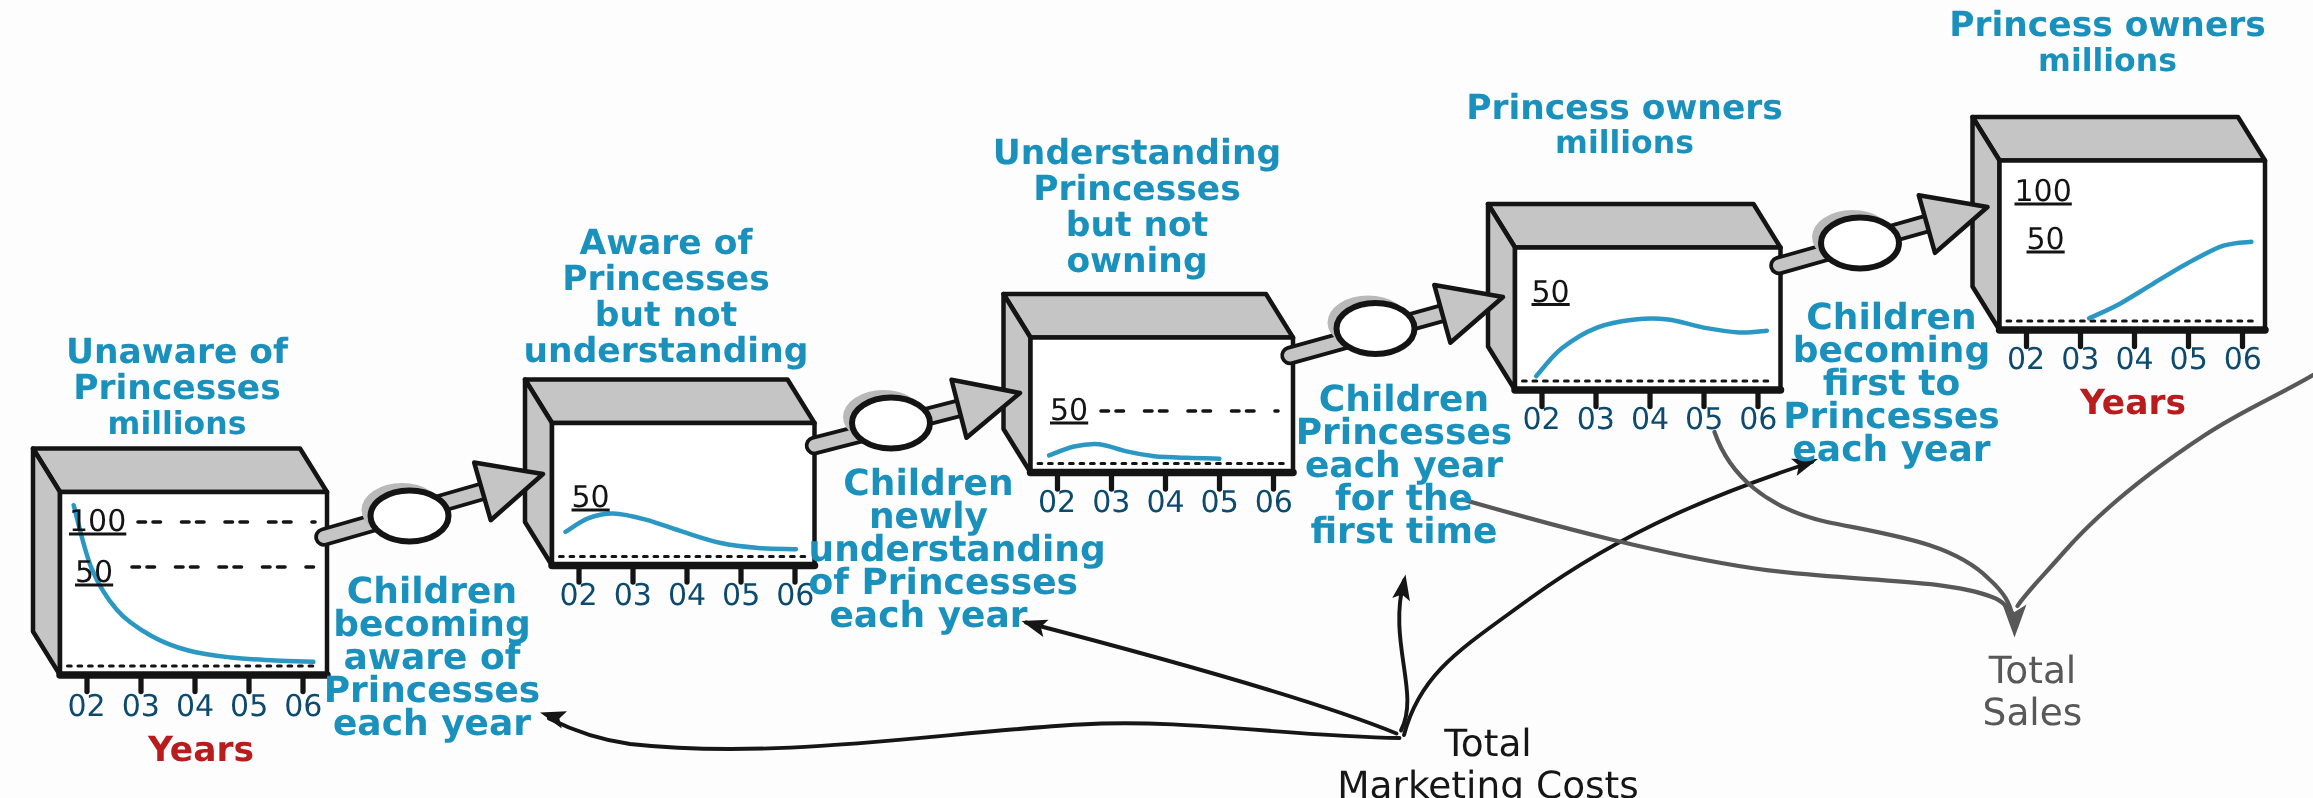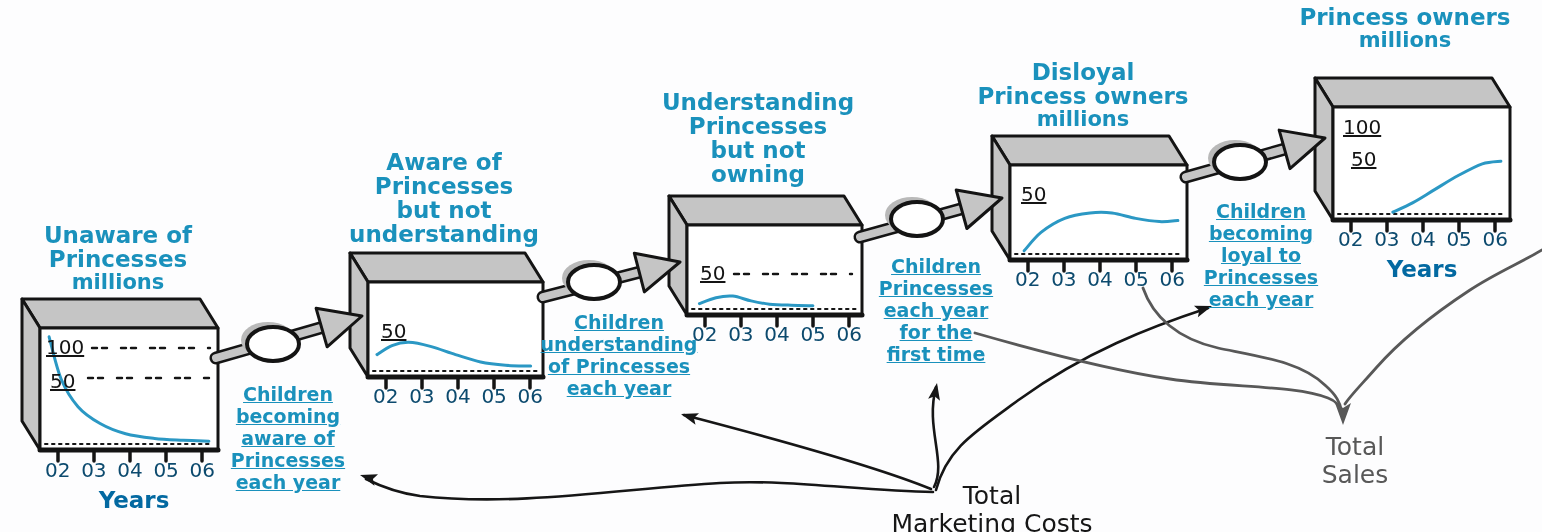--- a/index.html
+++ b/index.html
@@ -3,25 +3,25 @@
 <meta charset="utf-8">
 <style>
   html,body{margin:0;padding:0;background:#fff;}
   .stage{position:relative;width:1542px;height:532px;background:#fdfdfe;overflow:hidden;
          font-family:"DejaVu Sans","Liberation Sans",sans-serif;}
   .stage svg.art{position:absolute;left:0;top:0;}
   .txt{position:absolute;text-align:center;white-space:nowrap;}
   .teal{color:#1a91bc;font-weight:bold;}
   .title{font-size:23px;line-height:24px;}
   .title .unit{font-size:21px;line-height:20px;margin-top:1px;}
-  .flow-label{font-size:19px;line-height:22px;text-decoration:underline;}
+  .flow-label{font-size:24px;line-height:22px;}
   .ylab{position:absolute;color:#141414;font-size:20px;font-weight:500;text-decoration:underline;}
   .ticks{position:absolute;display:flex;justify-content:space-between;width:170px;
          color:#0c4a6e;font-size:20px;font-weight:500;}
-  .years{font-size:23px;font-weight:bold;color:#0369a1;}
+  .years{font-size:23px;font-weight:bold;color:#b91c1c;}
   .anno{font-size:25px;line-height:28px;font-weight:500;}
   .anno-black{color:#161616;}
   .anno-gray{color:#585858;}
 </style>
 </head>
 <body>
 
 <div class="stage">
 
 <svg class="art" width="1542" height="532" viewBox="0 0 1542 532">
@@ -174,21 +174,20 @@
   <div>but not</div>
   <div>understanding</div>
 </div>
 <div class="txt teal title" style="left:638px;top:90px;width:240px">
   <div>Understanding</div>
   <div>Princesses</div>
   <div>but not</div>
   <div>owning</div>
 </div>
 <div class="txt teal title" style="left:963px;top:60px;width:240px">
-  <div>Disloyal</div>
   <div>Princess owners</div>
   <div class="unit">millions</div>
 </div>
 <div class="txt teal title" style="left:1285px;top:5px;width:240px">
   <div>Princess owners</div>
   <div class="unit">millions</div>
 </div>
 
 <span class="ylab" style="left:46px;top:335px">100</span>
 <span class="ylab" style="left:50px;top:369px">50</span>
@@ -239,35 +238,36 @@
 
 <div class="txt teal flow-label" style="left:208px;top:383px;width:160px">
   <div>Children</div>
   <div>becoming</div>
   <div>aware of</div>
   <div>Princesses</div>
   <div>each year</div>
 </div>
 <div class="txt teal flow-label" style="left:539px;top:311px;width:160px">
   <div>Children</div>
+  <div>newly</div>
   <div>understanding</div>
   <div>of Princesses</div>
   <div>each year</div>
 </div>
 <div class="txt teal flow-label" style="left:856px;top:255px;width:160px">
   <div>Children</div>
   <div>Princesses</div>
   <div>each year</div>
   <div>for the</div>
   <div>first time</div>
 </div>
 <div class="txt teal flow-label" style="left:1181px;top:200px;width:160px">
   <div>Children</div>
   <div>becoming</div>
-  <div>loyal to</div>
+  <div>first to</div>
   <div>Princesses</div>
   <div>each year</div>
 </div>
 
 <div class="txt anno anno-black" style="left:842px;top:482px;width:300px">
   <div>Total</div>
   <div>Marketing Costs</div>
 </div>
 <div class="txt anno anno-gray" style="left:1255px;top:433px;width:200px">
   <div>Total</div>

